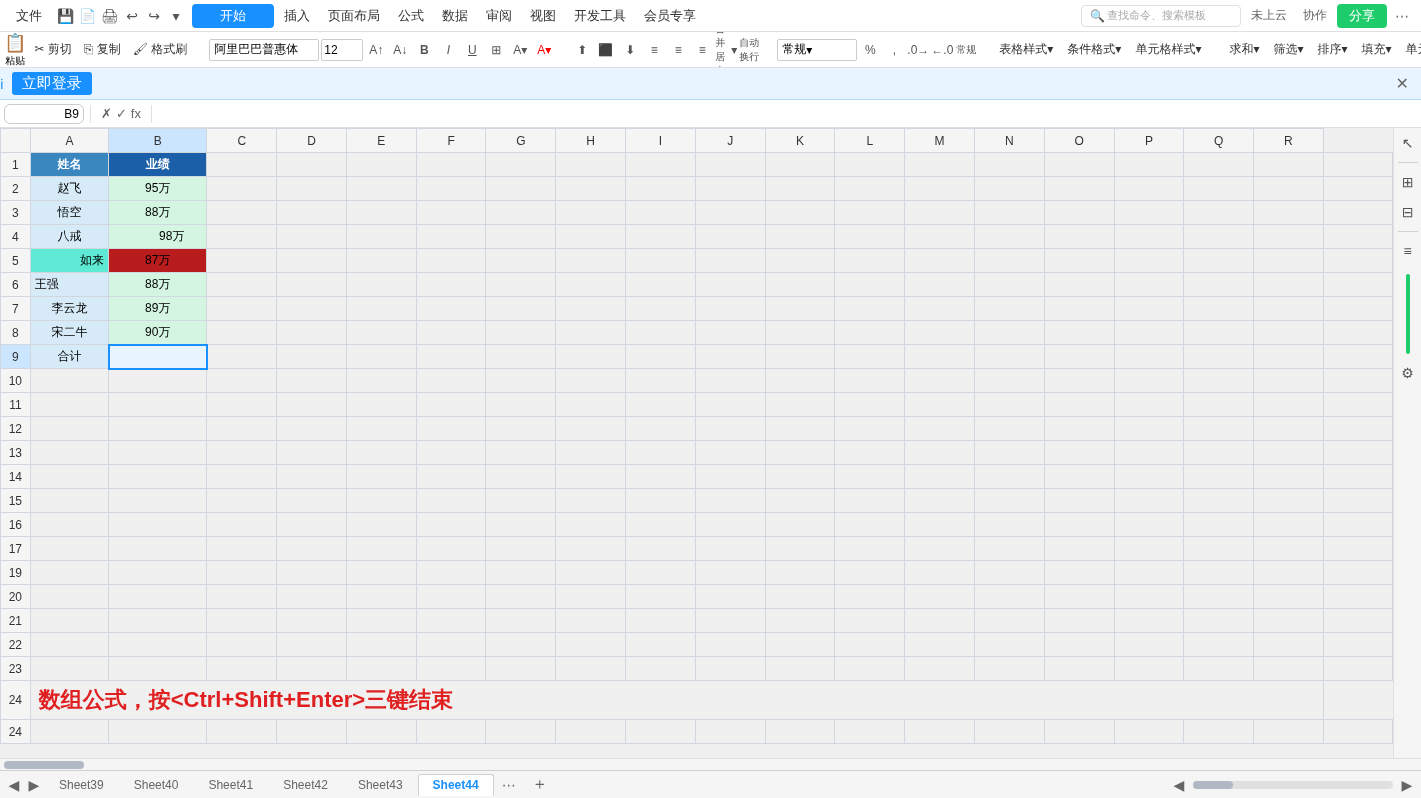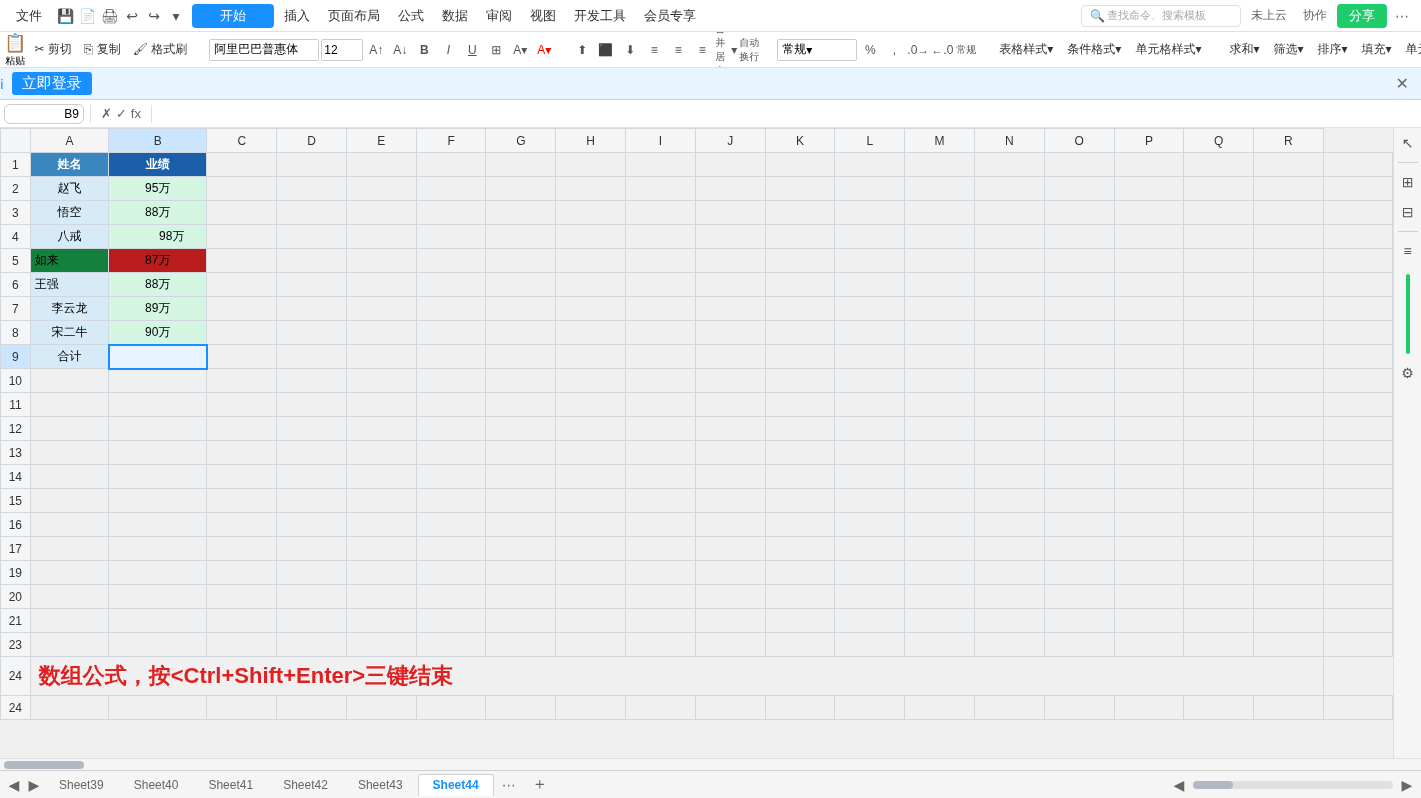--- a/index.html
+++ b/index.html
@@ -359,21 +359,21 @@
               <td class="cell col-other"></td>
               <td class="cell col-other"></td>
               <td class="cell col-other"></td>
               <td class="cell col-other"></td>
               <td class="cell col-other"></td>
               <td class="cell col-other"></td>
               <td class="cell col-other"></td>
             </tr>
             <tr>
               <td class="row-header">5</td>
-              <td class="cell" style="background: #15803d; text-align: left;">如来</td>
+              <td class="cell" style="background: #5eead4; text-align: right;">如来</td>
               <td class="cell" style="background: #b91c1c; text-align: center;">87万</td>
               <td class="cell col-other"></td>
               <td class="cell col-other"></td>
               <td class="cell col-other"></td>
               <td class="cell col-other"></td>
               <td class="cell col-other"></td>
               <td class="cell col-other"></td>
               <td class="cell col-other"></td>
               <td class="cell col-other"></td>
               <td class="cell col-other"></td>
@@ -689,20 +689,42 @@
               <td class="cell col-other"></td>
               <td class="cell col-other"></td>
               <td class="cell col-other"></td>
               <td class="cell col-other"></td>
               <td class="cell col-other"></td>
               <td class="cell col-other"></td>
               <td class="cell col-other"></td>
             </tr>
             <tr>
               <td class="row-header">21</td>
+              <td class="cell"></td>
+              <td class="cell"></td>
+              <td class="cell col-other"></td>
+              <td class="cell col-other"></td>
+              <td class="cell col-other"></td>
+              <td class="cell col-other"></td>
+              <td class="cell col-other"></td>
+              <td class="cell col-other"></td>
+              <td class="cell col-other"></td>
+              <td class="cell col-other"></td>
+              <td class="cell col-other"></td>
+              <td class="cell col-other"></td>
+              <td class="cell col-other"></td>
+              <td class="cell col-other"></td>
+              <td class="cell col-other"></td>
+              <td class="cell col-other"></td>
+              <td class="cell col-other"></td>
+              <td class="cell col-other"></td>
+              <td class="cell col-other"></td>
+            </tr>
+            <tr>
+              <td class="row-header">22</td>
               <td class="cell"></td>
               <td class="cell"></td>
               <td class="cell col-other"></td>
               <td class="cell col-other"></td>
               <td class="cell col-other"></td>
               <td class="cell col-other"></td>
               <td class="cell col-other"></td>
               <td class="cell col-other"></td>
               <td class="cell col-other"></td>
               <td class="cell col-other"></td>

